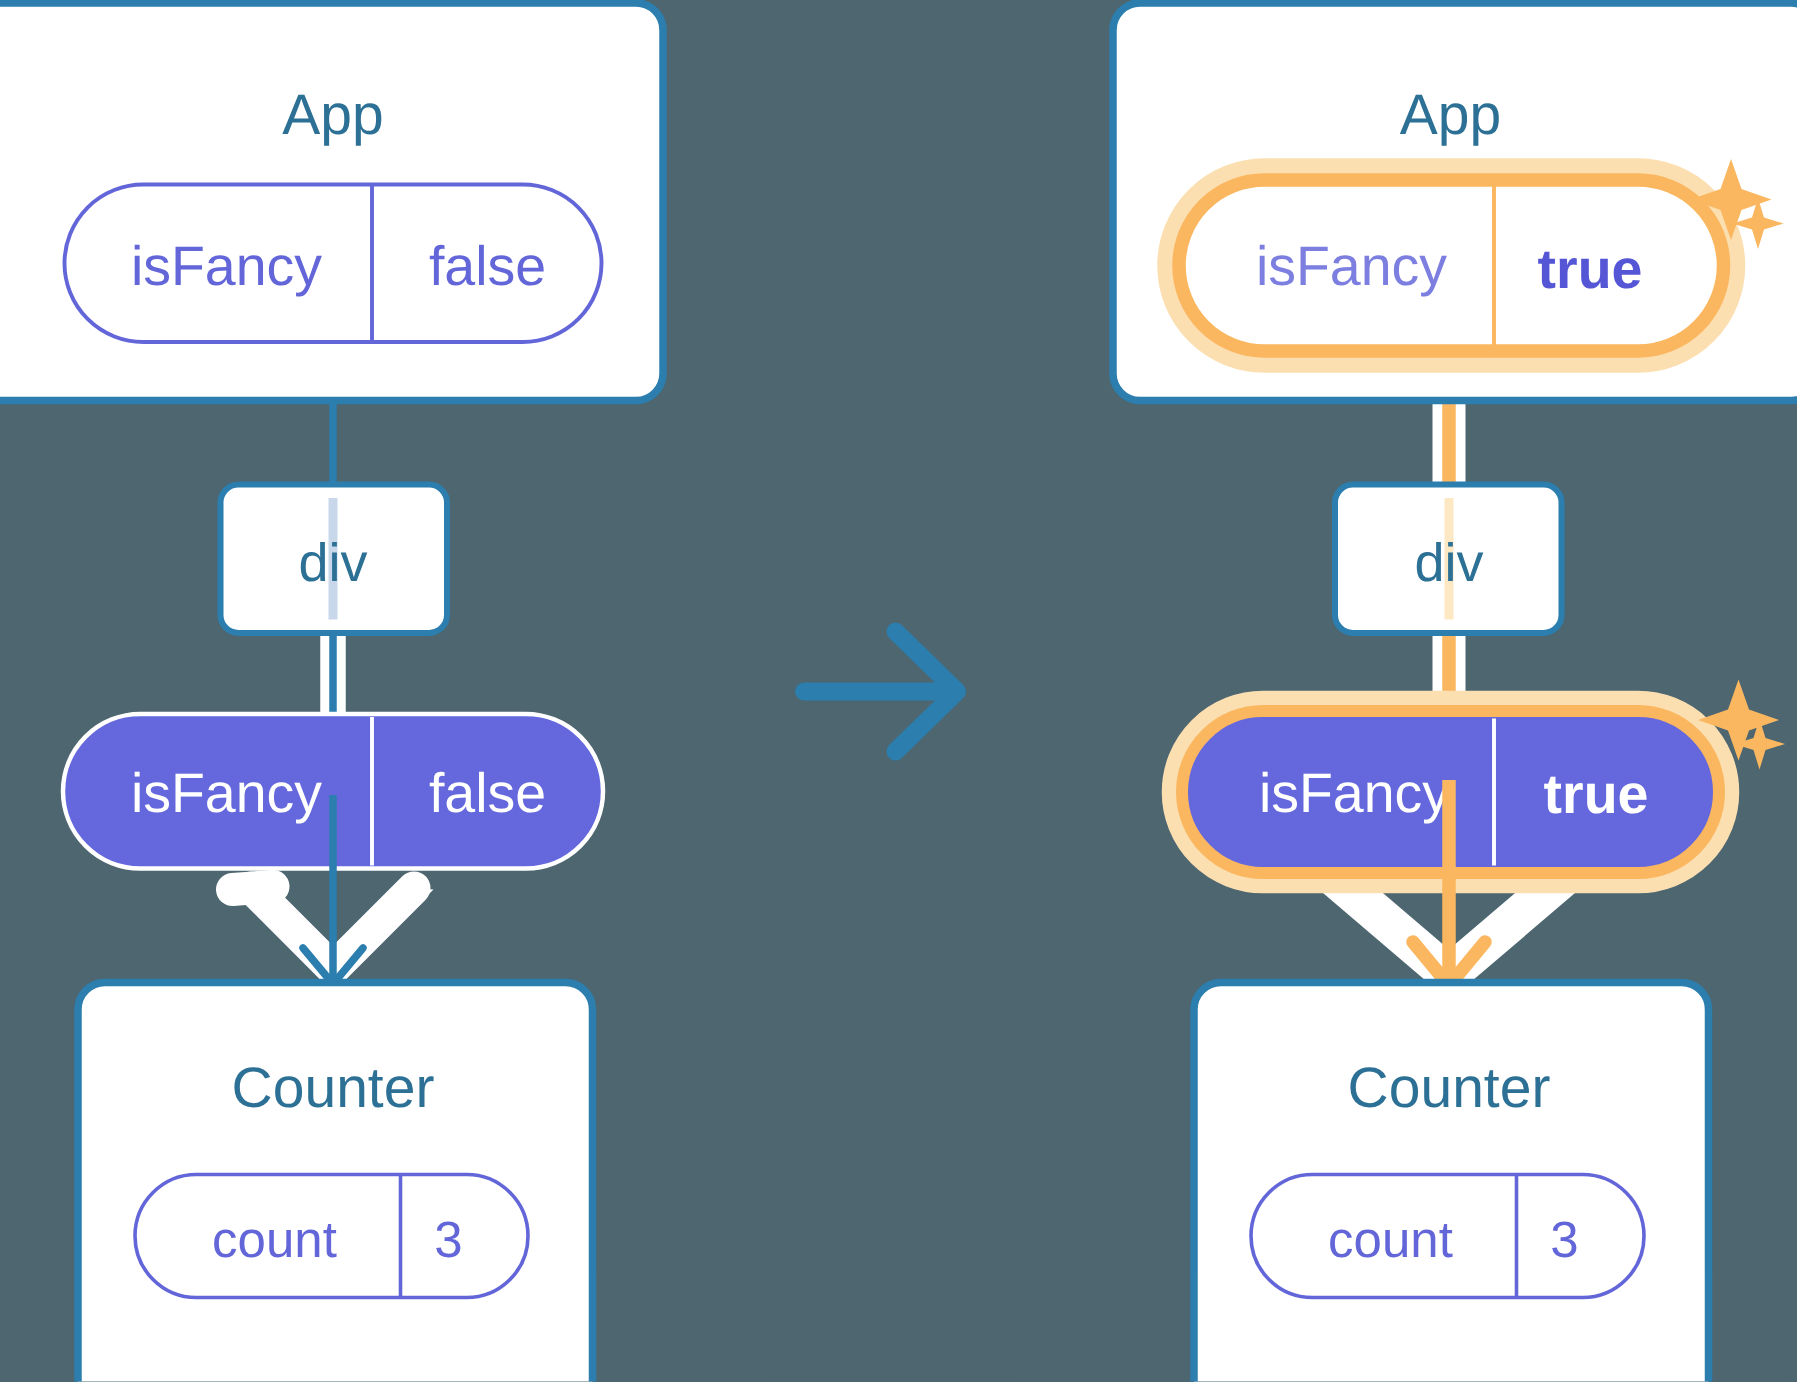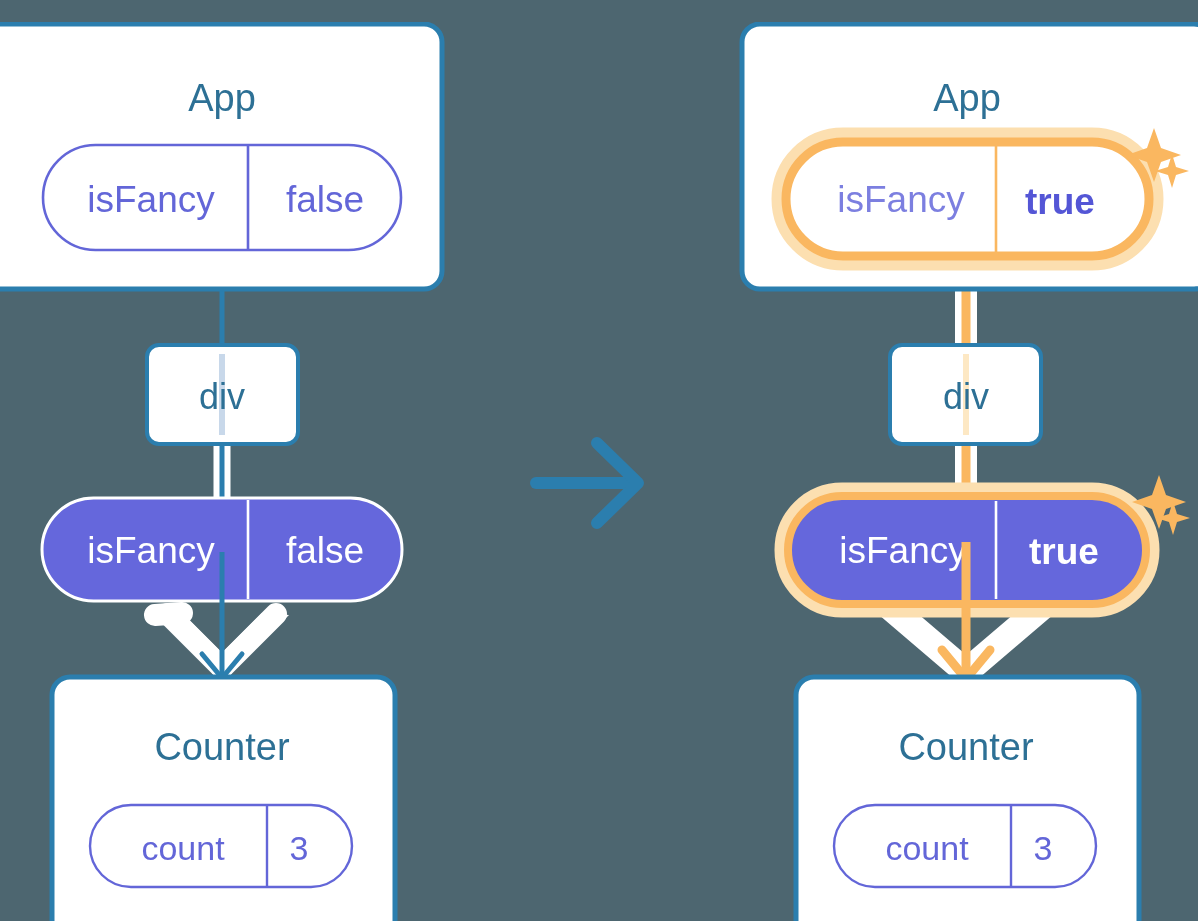--- a/index.html
+++ b/index.html
@@ -10,21 +10,20 @@
   body {
     width: 1198px;
     height: 921px;
     overflow: hidden;
     font-family: "Liberation Sans", sans-serif;
   }
   #stage {
     position: relative;
     width: 1198px;
     height: 736px;
-    margin-top: 22px;
   }
   #stage svg.layer {
     position: absolute;
     left: 0;
     top: 0;
     width: 1198px;
     height: 921px;
   }
   text { font-family: "Liberation Sans", sans-serif; }
 </style>

